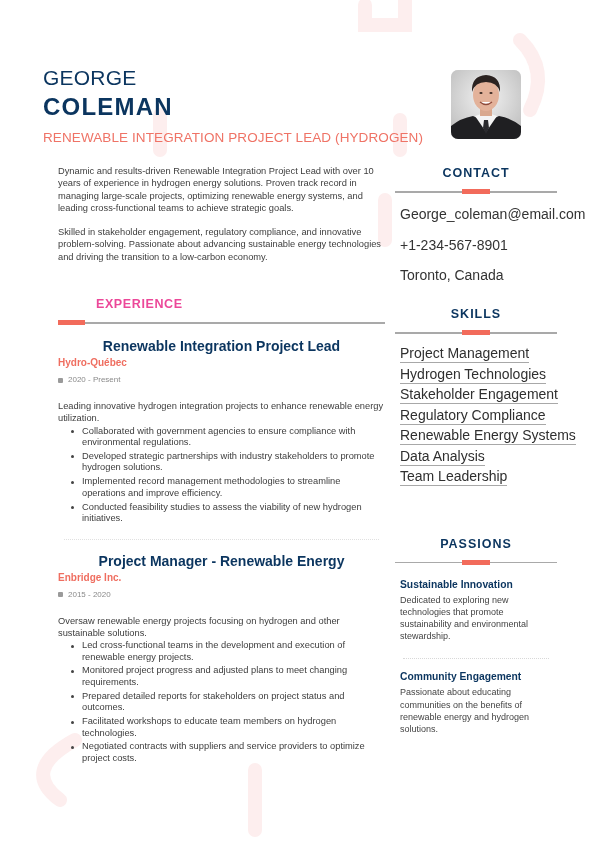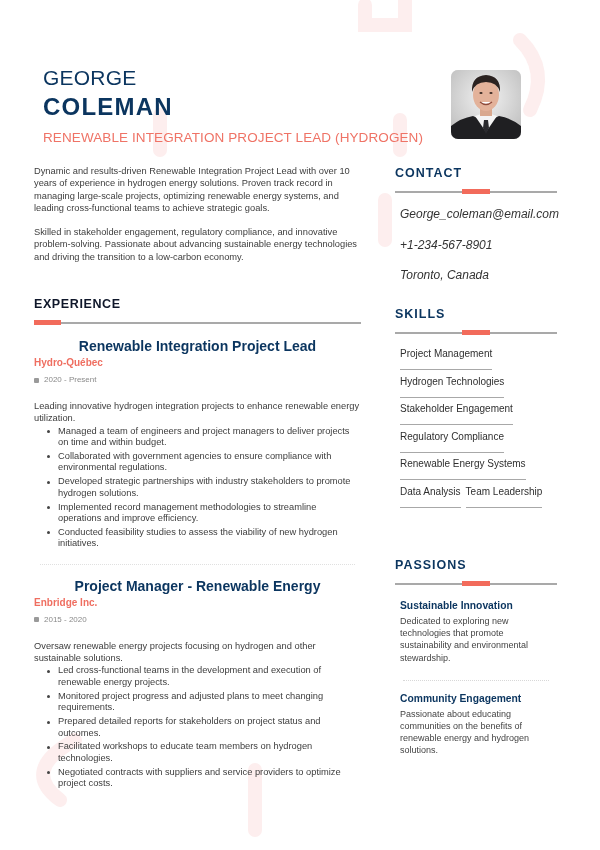--- a/index.html
+++ b/index.html
@@ -12,52 +12,52 @@
 
   
   .header { position: absolute; left: 43px; top: 66px; width: 400px; }
   .first-name { font-size: 21px; color: #0b355f; letter-spacing: 0.2px; line-height: 24px; }
   .last-name { font-size: 24px; font-weight: bold; color: #0b355f; letter-spacing: 1.2px; line-height: 32px; margin-top: 1px; }
   .job-title { font-size: 13.5px; color: #ef7366; line-height: 18px; margin-top: 6px; letter-spacing: 0.1px; }
 
   .photo { position: absolute; left: 451px; top: 70px; width: 70px; height: 69px; border-radius: 7px; overflow: hidden; background: linear-gradient(180deg,#dcdcdc,#c9c9c9); }
 
   
-  .left { position: absolute; left: 34px; top: 165px; width: 327px; }
+  .left { position: absolute; left: 58px; top: 165px; width: 327px; }
   .summary p { font-size: 9.3px; line-height: 12.3px; color: #3d3d3d; margin-bottom: 12px; }
 
-  .section-title-left { font-size: 12.5px; font-weight: bold; color: #0f172a; letter-spacing: 0.6px; margin-top: 34px; }
+  .section-title-left { font-size: 12.5px; font-weight: bold; color: #ec4899; letter-spacing: 0.6px; margin-top: 34px; margin-left: 38px; }
   .rule-left { position: relative; height: 5px; margin-top: 9px; margin-bottom: 14px; }
   .rule-left .line { position: absolute; left: 0; right: 0; top: 2px; height: 1.5px; background: #a9a9a9; }
   .rule-left .accent { position: absolute; left: 0; top: 0; width: 27px; height: 5px; background: #f26b5b; }
 
   .job { margin-bottom: 6px; }
   .job-role { font-size: 14px; font-weight: bold; color: #0b355f; line-height: 14px; text-align: center; }
   .job-company { font-size: 10px; font-weight: bold; color: #ef6e60; line-height: 14px; margin-top: 3px; }
   .job-dates { font-size: 8px; color: #8a8a8a; line-height: 12px; margin-top: 4px; display: flex; align-items: center; }
   .job-dates .cal { display: inline-block; width: 5px; height: 5px; background: #9a9a9a; margin-right: 5px; border-radius: 1px; }
   .job-desc { font-size: 9.3px; line-height: 12.3px; color: #3d3d3d; margin-top: 14px; }
   .bullets { list-style: none; margin-top: 1px; padding-left: 0; }
   .bullets li { position: relative; font-size: 9.3px; line-height: 11.5px; color: #3d3d3d; padding-left: 24px; margin-bottom: 2.3px; }
   .bullets li::before { content: ""; position: absolute; left: 13px; top: 4.5px; width: 3px; height: 3px; border-radius: 50%; background: #444; }
   .job-sep { height: 1px; border-top: 1px dotted #e0e0e0; margin: 14px 6px 14px 6px; }
 
   
   .right { position: absolute; left: 395px; top: 165px; width: 162px; }
-  .section-title-right { font-size: 12.5px; font-weight: bold; color: #0b355f; letter-spacing: 1px; line-height: 16px; }
+  .section-title-right { text-align: center; font-size: 12.5px; font-weight: bold; color: #0b355f; letter-spacing: 1px; line-height: 16px; }
   .rule-right { position: relative; height: 5px; margin-top: 8px; }
   .rule-right .line { position: absolute; left: 0; right: 0; top: 2px; height: 1.5px; background: #a9a9a9; }
   .rule-right .accent { position: absolute; left: 67px; top: 0; width: 28px; height: 5px; background: #f26b5b; }
 
   .contact-list { margin-top: 14px; padding-left: 5px; }
-  .contact-item { font-size: 12px; color: #333; line-height: 13px; margin-bottom: 17.5px; font-style: italic; }
+  .contact-item { font-size: 14px; color: #333; line-height: 13px; margin-bottom: 17.5px; }
 
   .skills-block { margin-top: 24px; }
   .skills-list { margin-top: 13px; padding-left: 5px; display: flex; flex-wrap: wrap; column-gap: 5px; }
-  .skill { font-size: 10px; color: #2f2f2f; line-height: 11px; padding-bottom: 10px; border-bottom: 1.3px solid #a8a8a8; margin-bottom: 5.5px; white-space: nowrap; }
+  .skill { font-size: 14px; color: #2f2f2f; line-height: 11px; padding-bottom: 3px; border-bottom: 1.3px solid #a8a8a8; margin-bottom: 5.5px; white-space: nowrap; }
   .skill-wrap { flex-basis: 100%; height: 0; }
 
   .passions-block { margin-top: 44px; }
   .passion { padding-left: 5px; }
   .passion-title { font-size: 10.3px; font-weight: bold; color: #0b355f; line-height: 14px; margin-top: 13px; }
   .passion-desc { font-size: 9px; color: #444; line-height: 12.2px; margin-top: 2px; }
   .passion-sep { border-top: 1px dotted #d8d8d8; margin: 16px 8px 11px 8px; }
 </style>
 </head>
 <body>
@@ -125,21 +125,20 @@
 
     <div class="job">
       <div class="job-role">Renewable Integration Project Lead</div>
       <div class="job-company">Hydro-Québec</div>
       <div class="job-dates">
         <span class="cal"></span>
         <span>2020 - Present</span>
       </div>
       <div class="job-desc">Leading innovative hydrogen integration projects to enhance renewable energy utilization.</div>
       <ul class="bullets">
-        <li>Managed a team of engineers and project managers to deliver projects on time and within budget.</li>
         <li>Collaborated with government agencies to ensure compliance with environmental regulations.</li>
         <li>Developed strategic partnerships with industry stakeholders to promote hydrogen solutions.</li>
         <li>Implemented record management methodologies to streamline operations and improve efficiency.</li>
         <li>Conducted feasibility studies to assess the viability of new hydrogen initiatives.</li>
       </ul>
     </div>
 
     <div class="job-sep"></div>
 
     <div class="job">

